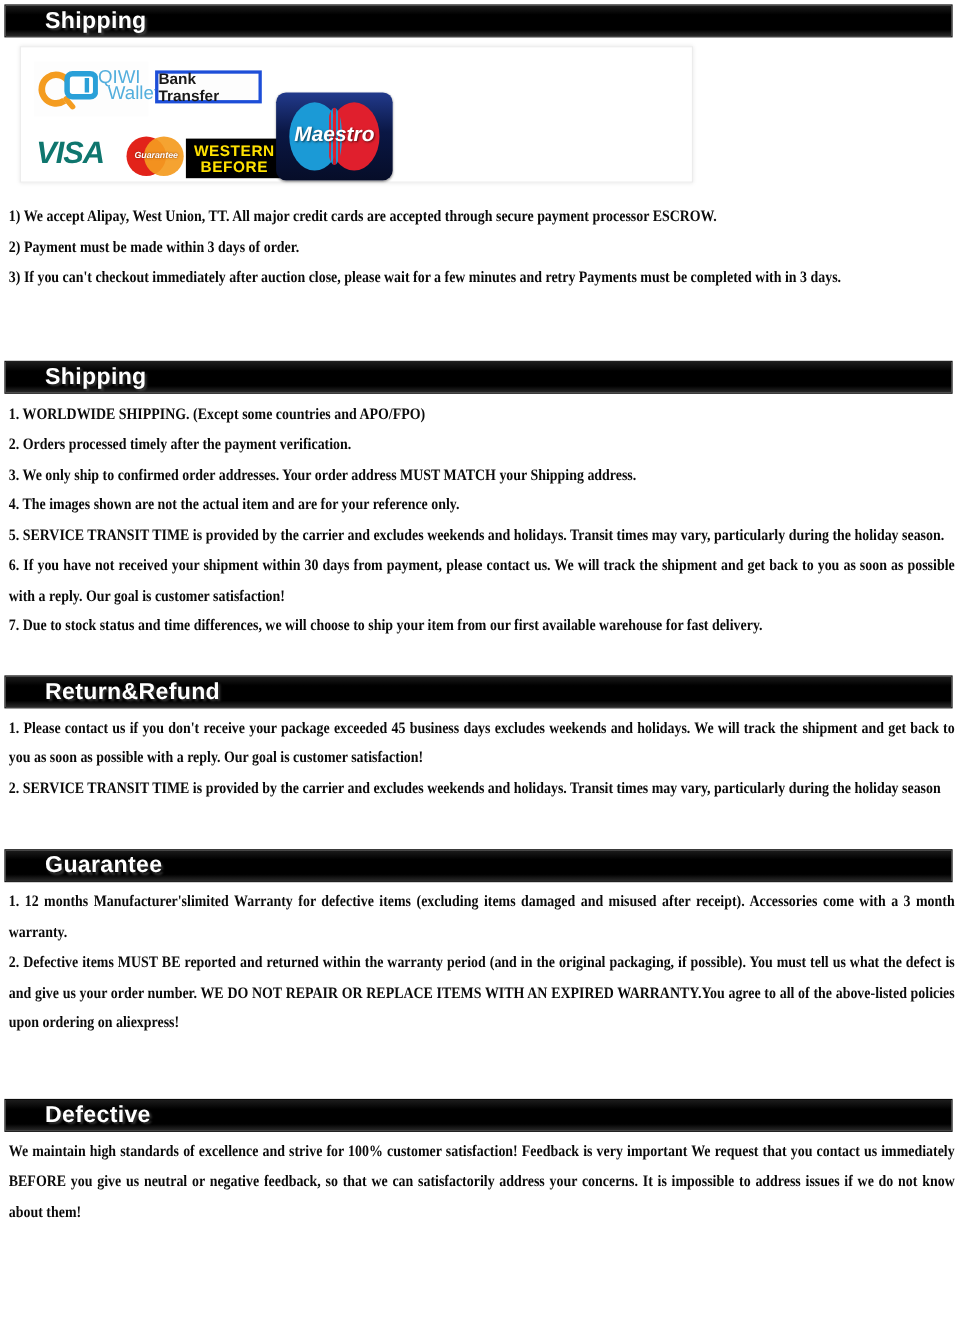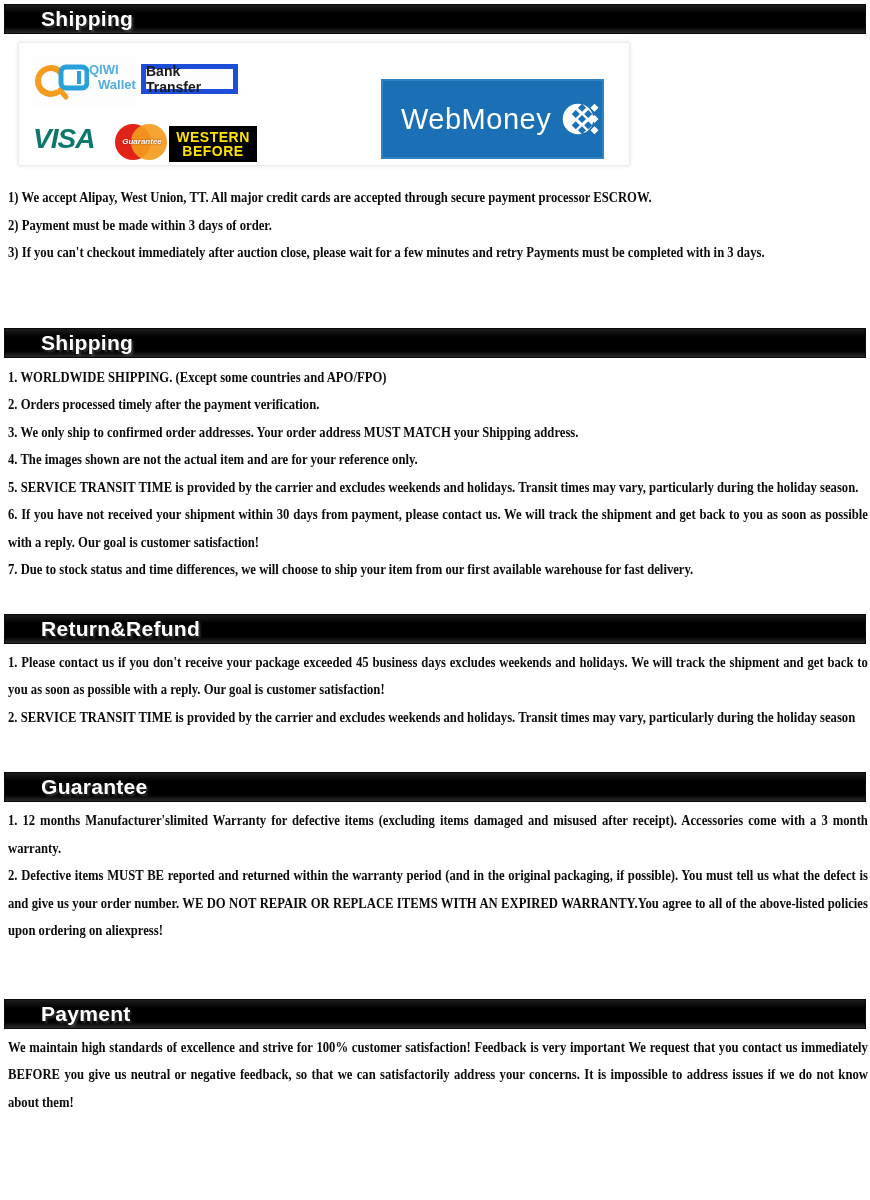--- a/index.html
+++ b/index.html
@@ -71,28 +71,28 @@
     border: 1px solid #ececec;
     box-shadow: 0 0 4px rgba(0,0,0,0.10);
   }
   .icons-card > div { position: absolute; }
 
   
   .qiwi { left: 12px; top: 13px; width: 104px; height: 50px; background:#fdfdfd; }
   .qiwi-text {
     position: absolute; left: 58px; top: 6px;
     font-family: "Liberation Sans", sans-serif;
-    font-weight: 700; font-size: 13px; color: #53aedd; line-height: 15px;
+    font-weight: 400; font-size: 17px; color: #53aedd; line-height: 15px;
   }
   .qiwi-text .l2 { display: block; margin-left: 9px; }
 
   
   .bank {
     left: 122px; top: 21px; width: 97px; height: 30px;
-    background: #fdfdfd; border: 5px solid #1d4ed8; box-sizing: border-box;
+    background: #fdfdfd; border: 3px solid #1d4ed8; box-sizing: border-box;
     display: flex; align-items: center; justify-content: center;
     font-family: "Liberation Sans", sans-serif;
     font-weight: 700; font-size: 14px; color: #1a1a1a;
   }
 
   
   .visa {
     left: 14px; top: 82px; width: 80px; height: 30px;
     font-family: "Liberation Sans", sans-serif;
     font-weight: 700; font-style: italic;
@@ -202,41 +202,27 @@
       <span class="c1"></span>
       <span class="c2"></span>
       <span class="mc-text">Guarantee</span>
     </div>
 
     <div class="wu">
       <span>WESTERN</span>
       <span>BEFORE</span>
     </div>
 
-
-    <div class="wm">
-      <span class="wm-label">WebMoney</span>
-      <svg width="72" height="68" viewBox="0 0 72 68">
-        <circle cx="30" cy="34" r="27" fill="#ffffff"></circle>
-        <g fill="#1a6fb5">
-          <rect x="32" y="9" width="10" height="10" transform="rotate(45 37 14)"></rect>
-          <rect x="21" y="20" width="10" height="10" transform="rotate(45 26 25)"></rect>
-          <rect x="43" y="20" width="10" height="10" transform="rotate(45 48 25)"></rect>
-          <rect x="32" y="29" width="10" height="10" transform="rotate(45 37 34)"></rect>
-          <rect x="21" y="40" width="10" height="10" transform="rotate(45 26 45)"></rect>
-          <rect x="43" y="40" width="10" height="10" transform="rotate(45 48 45)"></rect>
-          <rect x="32" y="49" width="10" height="10" transform="rotate(45 37 54)"></rect>
-        </g>
-        <g fill="#ffffff">
-          <rect x="54" y="9" width="10" height="10" transform="rotate(45 59 14)"></rect>
-          <rect x="54" y="29" width="10" height="10" transform="rotate(45 59 34)"></rect>
-          <rect x="54" y="49" width="10" height="10" transform="rotate(45 59 54)"></rect>
-        </g>
-      </svg>
-    </div>
+    <div class="maestro">
+      <span class="mb"></span>
+      <span class="mr"></span>
+      <span class="m-stripes"></span>
+      <span class="m-label">Maestro</span>
+    </div>
+
 
   </div>
 </div>
 
 <div class="text-block" id="payment-text">
   <p>1) We accept Alipay, West Union, TT. All major credit cards are accepted through secure payment processor ESCROW.</p>
   <p>2) Payment must be made within 3 days of order.</p>
   <p>3) If you can't checkout immediately after auction close, please wait for a few minutes and retry Payments must be completed with  in 3 days.</p>
 </div>
 
@@ -266,18 +252,18 @@
 <div class="bar" id="guarantee-bar">
   <span class="bar-title">Guarantee</span>
 </div>
 
 <div class="text-block" id="guarantee-text">
   <p>1. 12 months Manufacturer'slimited Warranty for defective items (excluding items damaged and  misused after receipt). Accessories come with a  3 month warranty.</p>
   <p>2. Defective items MUST BE reported and returned within the warranty period (and in the original packaging, if possible). You must tell us what the defect is and give us your order number. WE DO NOT REPAIR OR REPLACE ITEMS WITH AN EXPIRED WARRANTY.You agree to all of the above-listed policies upon ordering on aliexpress!</p>
 </div>
 
 <div class="bar" id="feedback-bar">
-  <span class="bar-title">Payment</span>
+  <span class="bar-title">Defective</span>
 </div>
 
 <div class="text-block" id="feedback-text">
   <p>We maintain high standards of excellence and strive for 100% customer satisfaction! Feedback is very important We request that you contact us immediately BEFORE you give us neutral or negative feedback, so that we can satisfactorily address your concerns. It is impossible to address issues if we do not know about them!</p>
 </div>
 
 </body></html>

